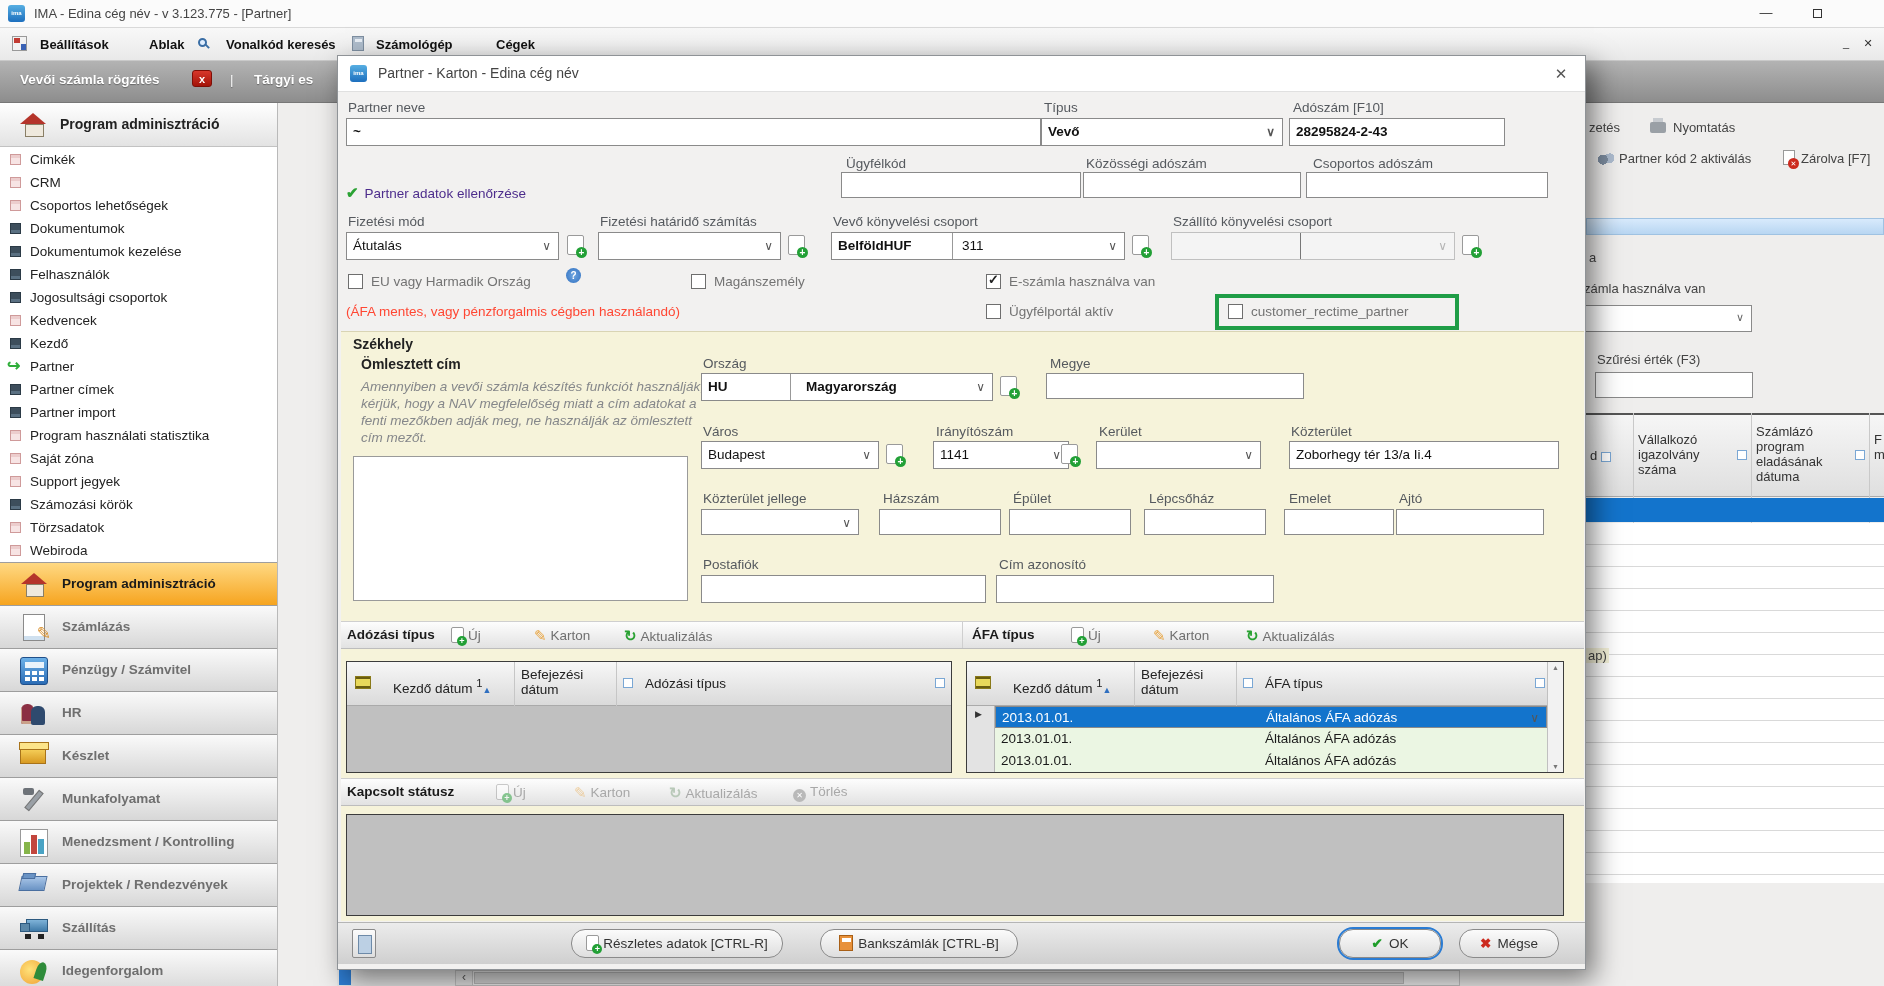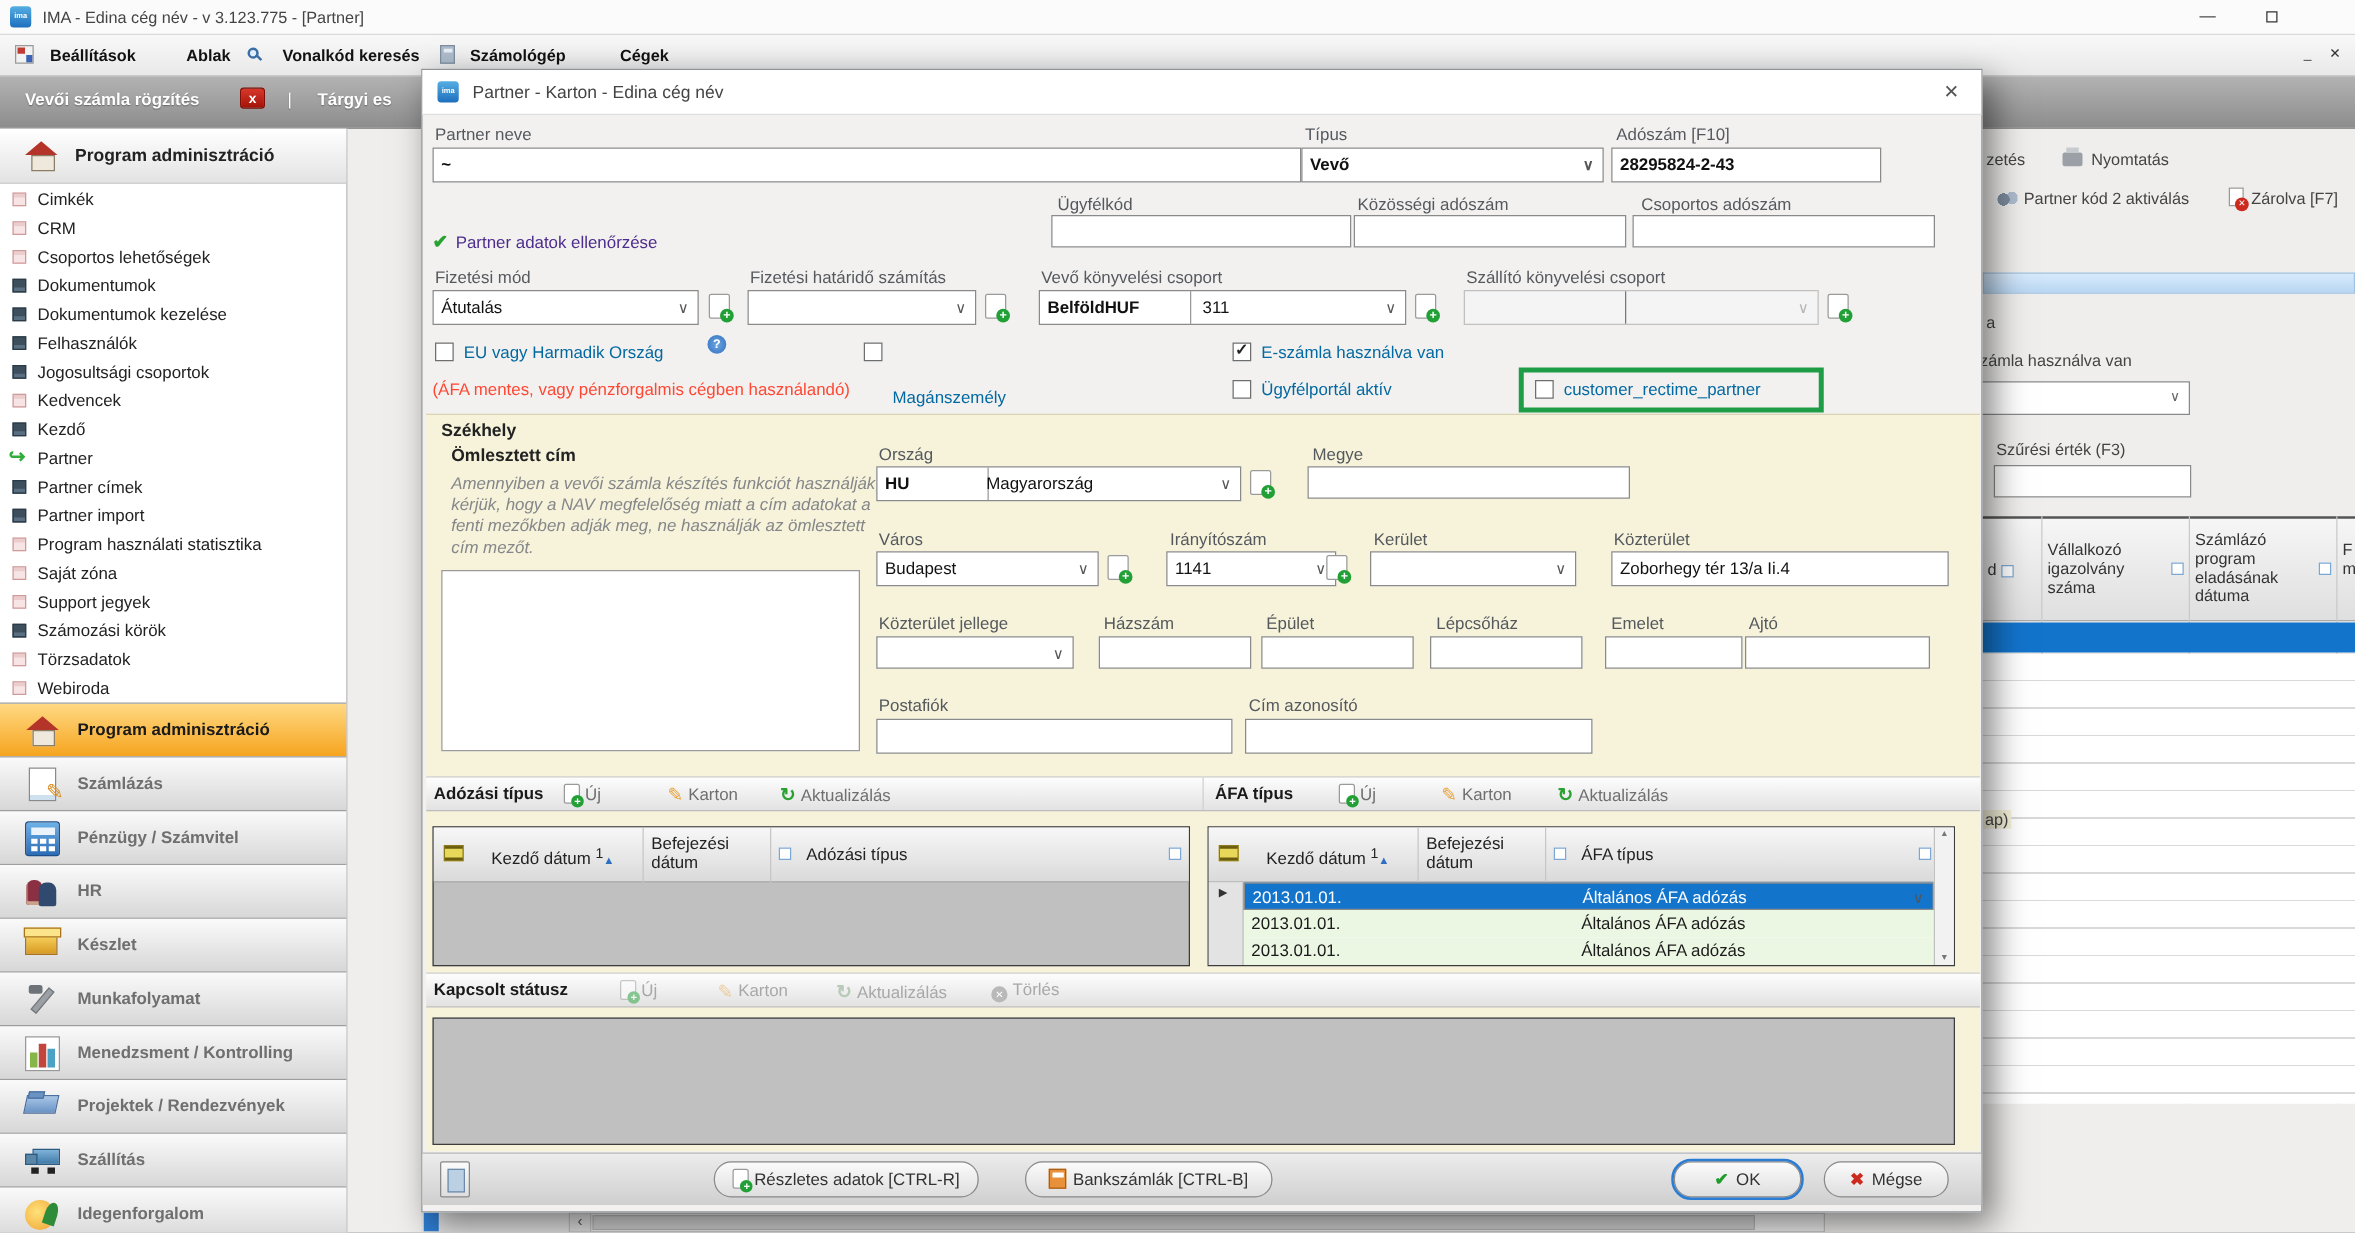--- a/index.html
+++ b/index.html
@@ -105,21 +105,21 @@
   .inp.b { font-weight:bold; }
   .sel { position:absolute; background:#fff; border:1px solid #8a8a8a; height:28px; line-height:26px; font-size:13.5px; color:#111; padding:0 6px; white-space:nowrap; }
   .sel::after { content:"∨"; position:absolute; right:7px; top:0; color:#555; font-size:12px; }
   .sel.dis { background:#f4f4f4; border-color:#c0c0c0; color:#999; }
   .sel.dis::after { color:#b5b5b5; }
   .seg { position:absolute; top:0; bottom:0; border-left:1px solid #999; }
   .addbtn { position:absolute; width:17px; height:20px; background:#fff; border:1px solid #9a9a9a; border-radius:2px; }
   .addbtn::after { content:"+"; position:absolute; right:-4px; bottom:-4px; width:11px; height:11px; background:#22a036; border-radius:50%; color:#fff; font-size:10px; font-weight:bold; text-align:center; line-height:11px; }
   .cbox { position:absolute; width:15px; height:15px; background:#fff; border:1px solid #6e6e6e; }
   .cbox.on::after { content:"✓"; position:absolute; left:1px; top:-3px; color:#222; font-weight:bold; font-size:13px; }
-  .cblab { position:absolute; color:#0369a1; font-size:13.5px; white-space:nowrap; }
+  .cblab { position:absolute; color:#737373; font-size:13.5px; white-space:nowrap; }
   .helpico { position:absolute; width:15px; height:15px; border-radius:50%; background:radial-gradient(#6fa6e0,#2f6fc0); color:#fff; font-size:10px; font-weight:bold; text-align:center; line-height:15px; }
   .greenbox { position:absolute; border:4px solid #1f9d46; background:transparent; }
   .vlink { position:absolute; color:#4d2d8c; font-size:13.5px; font-weight:normal; }
   .vlink::before { content:"✔"; color:#2aa233; font-weight:bold; margin-right:6px; font-size:15px; }
   .rednote { position:absolute; color:#ff4733; font-size:13.5px; white-space:nowrap; }
   .beige { position:absolute; background:#f6f3da; border-top:1px solid #d9d4b4; }
   .sec-b { position:absolute; font-weight:bold; color:#222; font-size:14px; }
   .note-i { position:absolute; font-style:italic; color:#85878a; font-size:13.5px; line-height:17px; }
   .txtarea { position:absolute; background:#fff; border:1px solid #9a9a9a; }
 
@@ -395,21 +395,21 @@
     <div class="sel dis" style="left:833px;top:176px;width:284px;">
       <span></span>
       <span class="seg" style="left:128px;border-color:#777;"></span>
     </div>
     <span class="addbtn" style="left:1124px;top:179px;"></span>
 
     <span class="cbox" style="left:10px;top:218px;"></span>
     <span class="cblab" style="left:33px;top:218px;">EU vagy Harmadik Ország</span>
     <span class="helpico" style="left:228px;top:212px;">?</span>
     <span class="cbox" style="left:353px;top:218px;"></span>
-    <span class="cblab" style="left:376px;top:218px;margin-top:36px;">Magánszemély</span>
+    <span class="cblab" style="left:376px;top:218px;">Magánszemély</span>
     <span class="cbox on" style="left:648px;top:218px;"></span>
     <span class="cblab" style="left:671px;top:218px;">E-számla használva van</span>
 
     <span class="rednote" style="left:8px;top:248px;">(ÁFA mentes, vagy pénzforgalmis cégben használandó)</span>
     <span class="cbox" style="left:648px;top:248px;"></span>
     <span class="cblab" style="left:671px;top:248px;">Ügyfélportál aktív</span>
     <div class="greenbox" style="left:877px;top:238px;width:244px;height:36px;"></div>
     <span class="cbox" style="left:890px;top:248px;"></span>
     <span class="cblab" style="left:913px;top:248px;">customer_rectime_partner</span>
 
@@ -417,21 +417,21 @@
 
     <span class="sec-b" style="left:15px;top:280px;">Székhely</span>
     <span class="sec-b" style="left:23px;top:300px;">Ömlesztett cím</span>
     <span class="note-i" style="left:23px;top:322px;width:345px;">Amennyiben a vevői számla készítés funkciót használják, kérjük, hogy a NAV megfelelőség miatt a cím adatokat a fenti mezőkben adják meg, ne használják az ömlesztett cím mezőt.</span>
     <div class="txtarea" style="left:15px;top:400px;width:335px;height:145px;"></div>
 
     <span class="lbl" style="left:365px;top:300px;">Ország</span>
     <div class="sel" style="left:363px;top:317px;width:292px;">
       <span style="font-weight:bold;">HU</span>
       <span class="seg" style="left:88px;"></span>
-      <span class="abs" style="left:87px;">Magyarország</span>
+      <span class="abs" style="left:104px;font-weight:bold;">Magyarország</span>
     </div>
     <span class="addbtn" style="left:662px;top:320px;"></span>
     <span class="lbl" style="left:712px;top:300px;">Megye</span>
     <div class="inp" style="left:708px;top:317px;width:258px;height:26px;"></div>
 
     <span class="lbl" style="left:365px;top:368px;">Város</span>
     <div class="sel" style="left:363px;top:385px;width:178px;">Budapest</div>
     <span class="addbtn" style="left:548px;top:388px;"></span>
     <span class="lbl" style="left:598px;top:368px;">Irányítószám</span>
     <div class="sel" style="left:595px;top:385px;width:136px;">1141</div>

